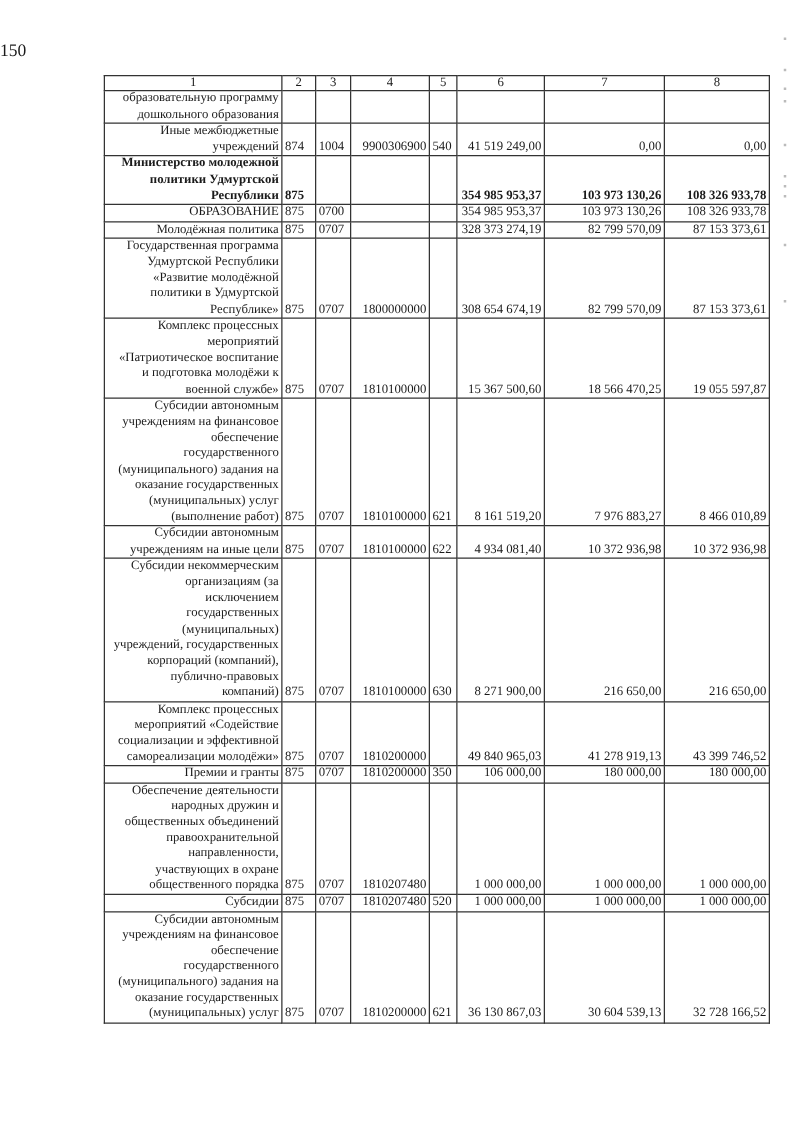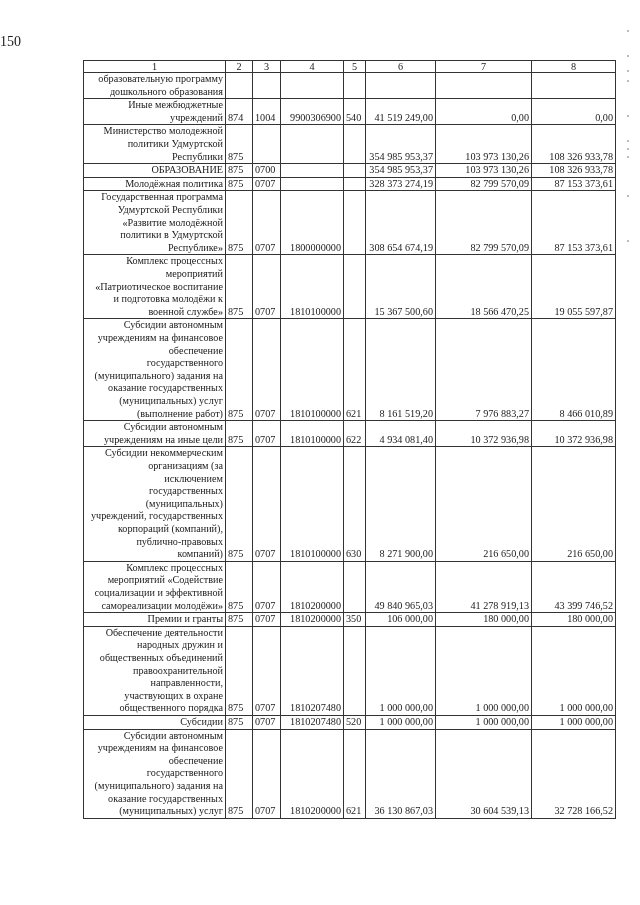--- a/index.html
+++ b/index.html
@@ -9,21 +9,21 @@
               font-size: 14px; }
   table.budget { position: absolute; top: 60px; left: 83px; border-collapse: collapse;
                  table-layout: fixed; width: 532px; font-size: 10.2px; line-height: 12.6px; }
   table.budget td { border: 1px solid #333; padding: 0 2px; vertical-align: bottom;
                     overflow: hidden; white-space: nowrap; }
   table.budget tr.hdr td { text-align: center; height: 11px; line-height: 11px; vertical-align: middle; }
   td.c1 { white-space: pre-line !important; text-align: right; }
   td.c2, td.c3, td.c5 { text-align: left; }
   td.c4 { text-align: right; }
   td.num { text-align: right; }
-  tr.bold td { font-weight: normal; }
+  tr.bold td { font-weight: bold; }
   .scan-marks { position: absolute; left: 627px; top: 30px; width: 2px; height: 260px; }
   .scan-marks span { position: absolute; left: 0; width: 2px; height: 2px; background: #bbb; }
 </style>
 </head>
 <body>
 
 <div class="page-num">150</div>
 
 <table class="budget">
   <colgroup>

